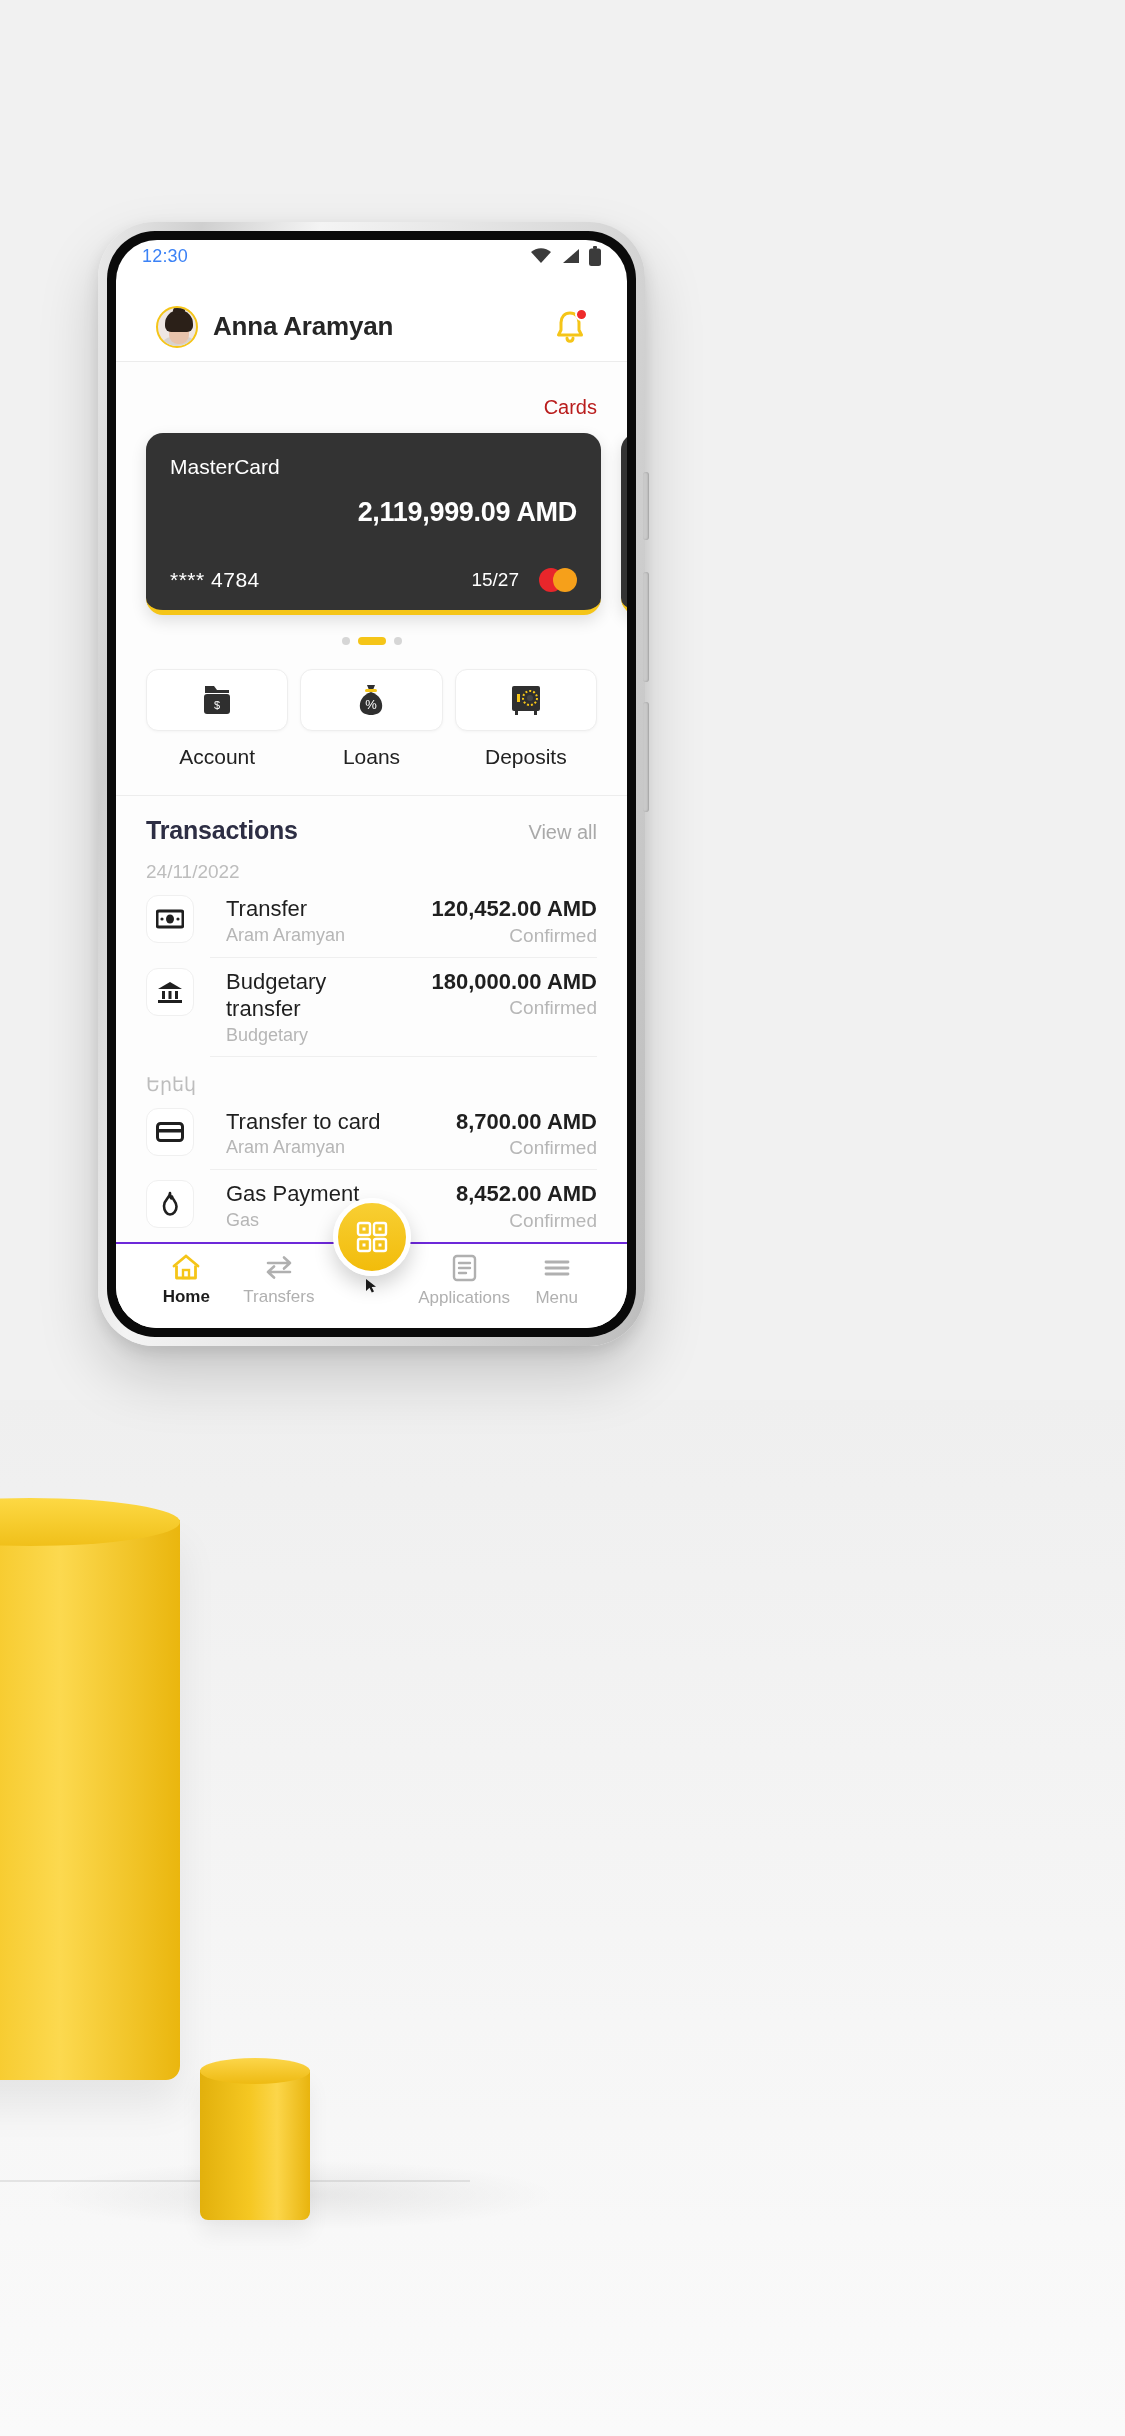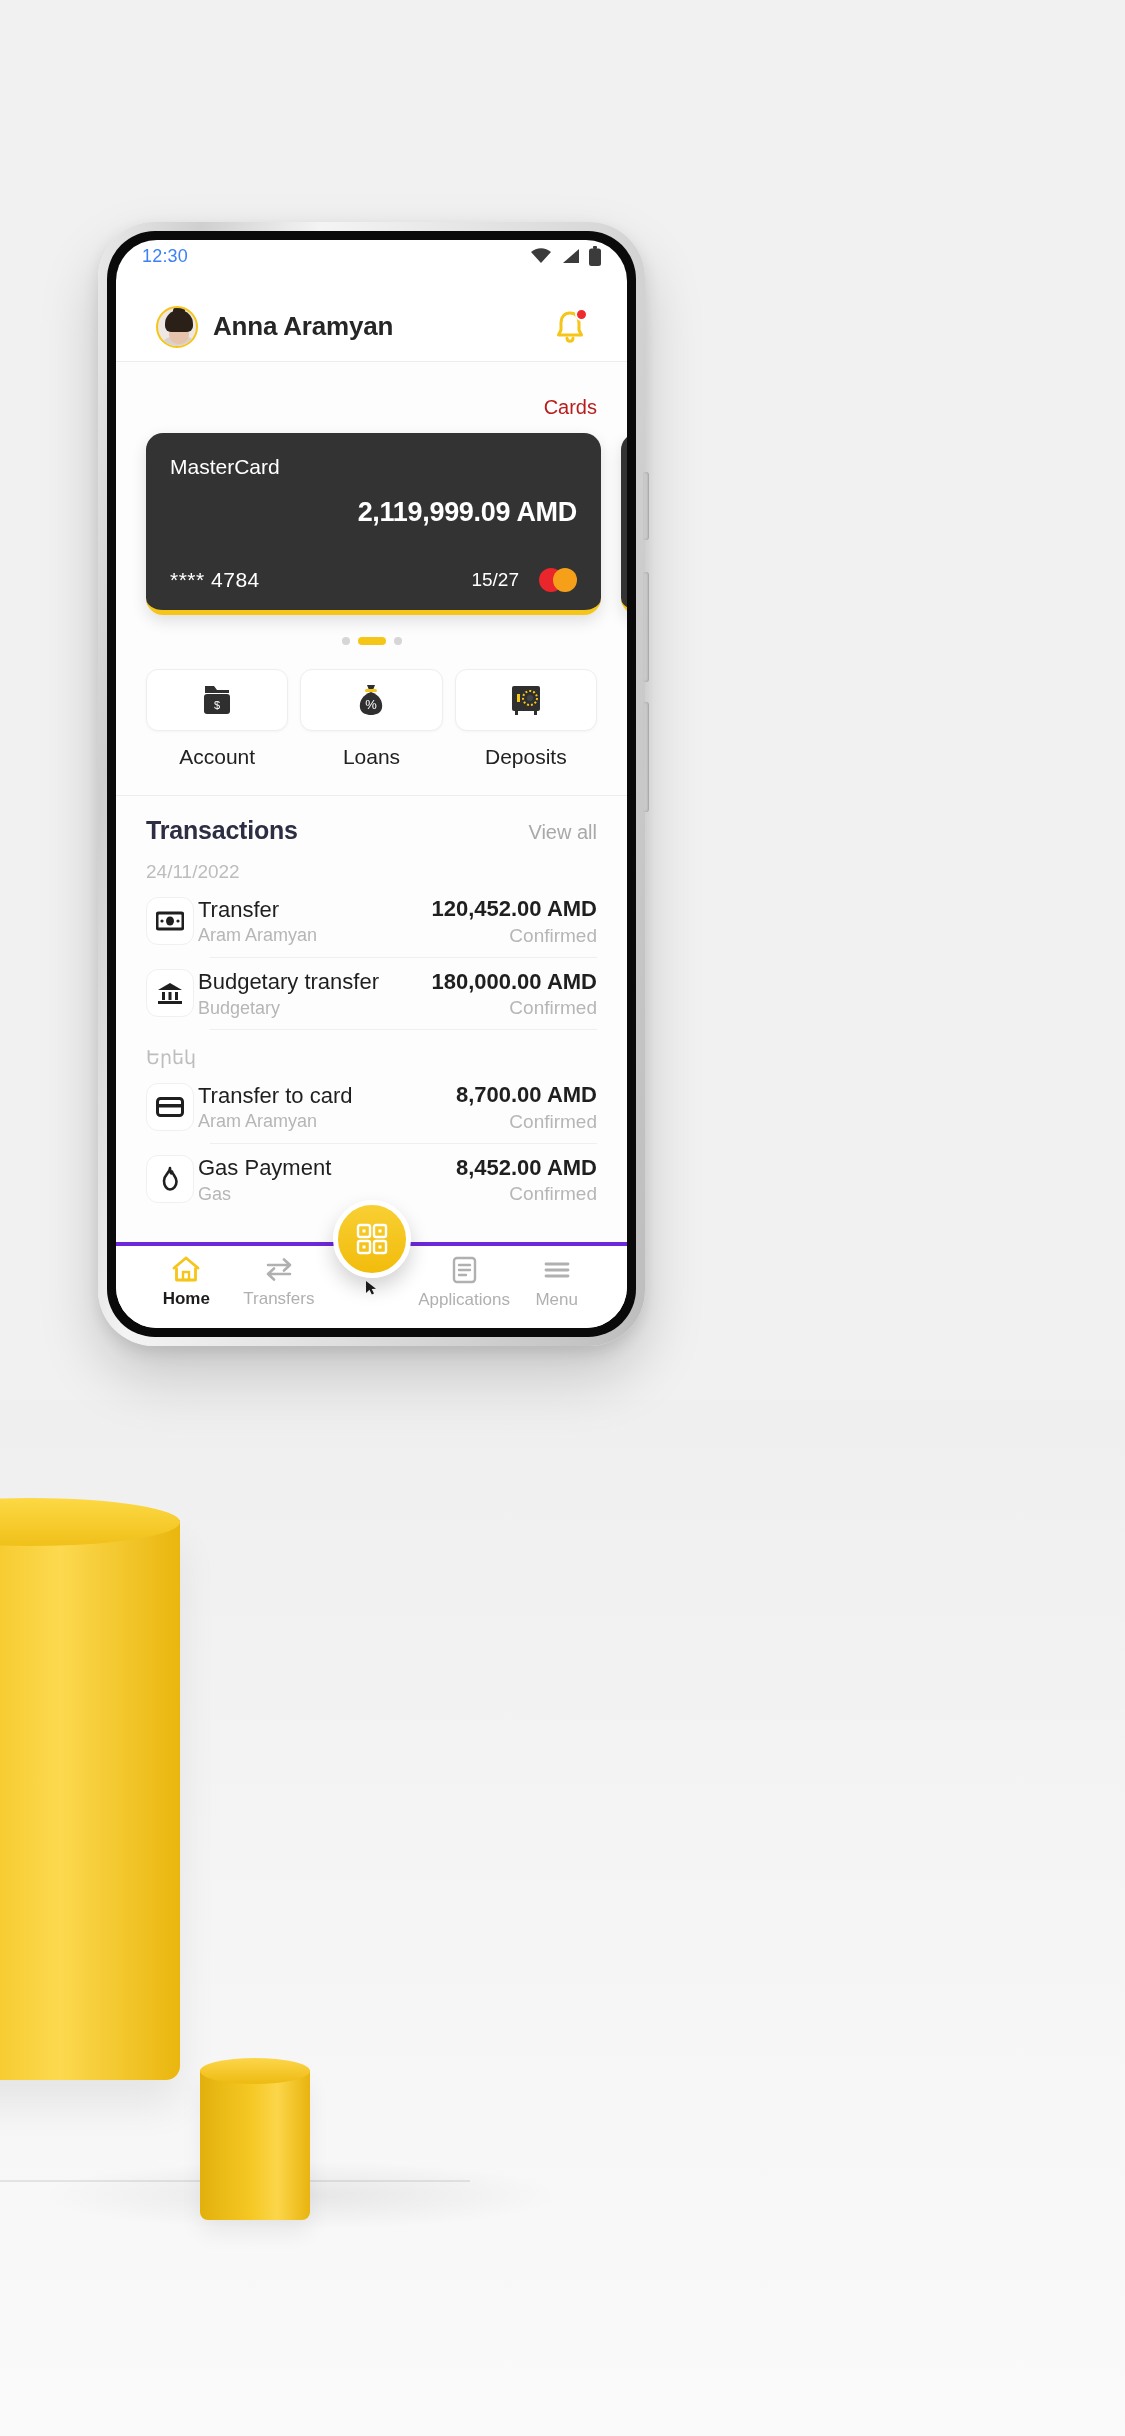--- a/index.html
+++ b/index.html
@@ -168,38 +168,38 @@
 
   #tx-header {
     display:flex; align-items:baseline; justify-content:space-between;
     padding:20px 30px 0 30px;
   }
   #tx-title { font-size:25px; font-weight:700; color:#2d2e44; letter-spacing:-.2px; }
   #tx-viewall { font-size:20px; color:#a9a9a9; }
 
   .tx-date { padding:16px 30px 2px 30px; font-size:19px; color:#bdbdbd; }
 
-  .tx-row { display:flex; align-items:center; gap:4px; padding:10px 30px 10px 30px; }
+  .tx-row { display:flex; align-items:flex-start; gap:32px; padding:10px 30px 10px 30px; }
   .tx-icon {
     width:48px; height:48px; flex:none; border-radius:12px;
     background:#fff; border:1px solid #f0f0f0;
     display:flex; align-items:center; justify-content:center;
   }
   .tx-mid { flex:1; min-width:0; }
   .tx-name { font-size:22px; color:#1f1f1f; line-height:1.25; }
   .tx-sub { font-size:18px; color:#b6b6b6; margin-top:2px; }
   .tx-right { text-align:right; }
   .tx-amount { font-size:22px; font-weight:700; color:#1f1f1f; line-height:1.25; }
   .tx-status { font-size:19px; color:#b6b6b6; margin-top:2px; }
   .tx-sep { height:1px; background:#efefef; margin:0 30px 0 94px; }
 
   
   #bottom-nav {
     flex:none; height:86px; background:#fff;
-    border-top:4px solid #6d28d9;
+    border-top:2px solid #6d28d9;
     display:flex; align-items:flex-start; justify-content:space-between;
     padding:10px 24px 0 24px; position:relative;
   }
   .nav-item { width:96px; display:flex; flex-direction:column; align-items:center; gap:6px; }
   .nav-label { font-size:17px; color:#b0b0b0; }
   .nav-item.active .nav-label { color:#1c1c1c; font-weight:700; }
   #nav-spacer { width:96px; }
   #fab {
     position:absolute; left:50%; top:-46px; transform:translateX(-50%);
     width:78px; height:78px; border-radius:50%;

